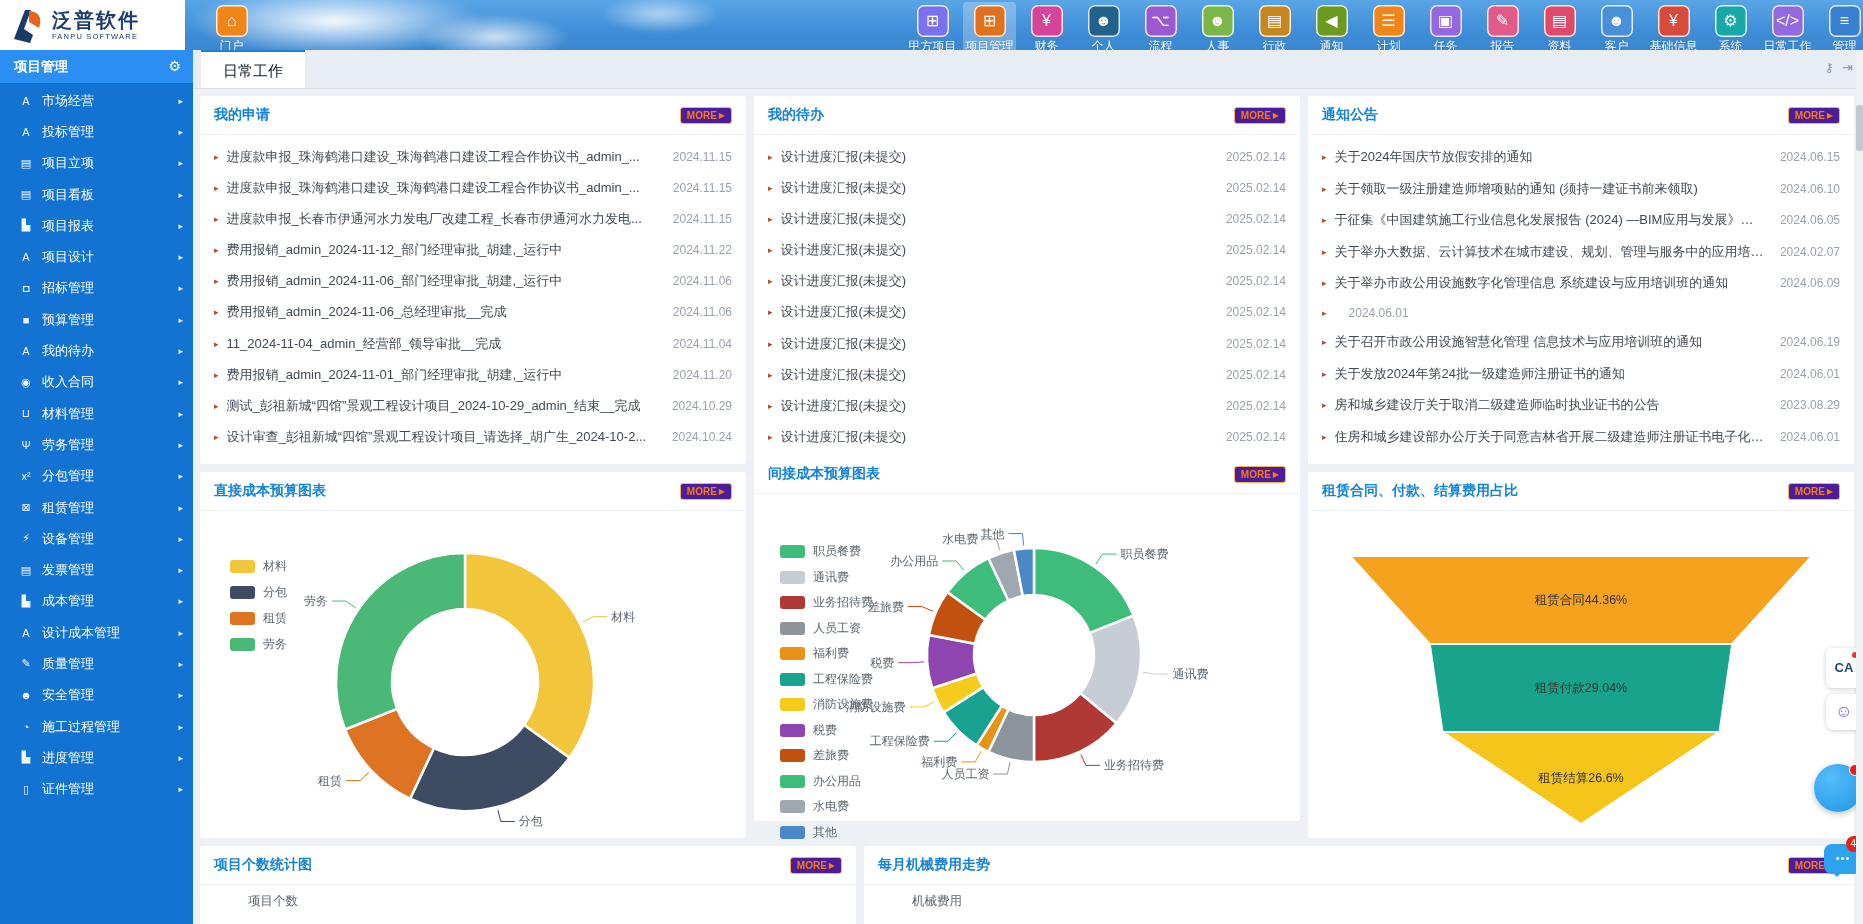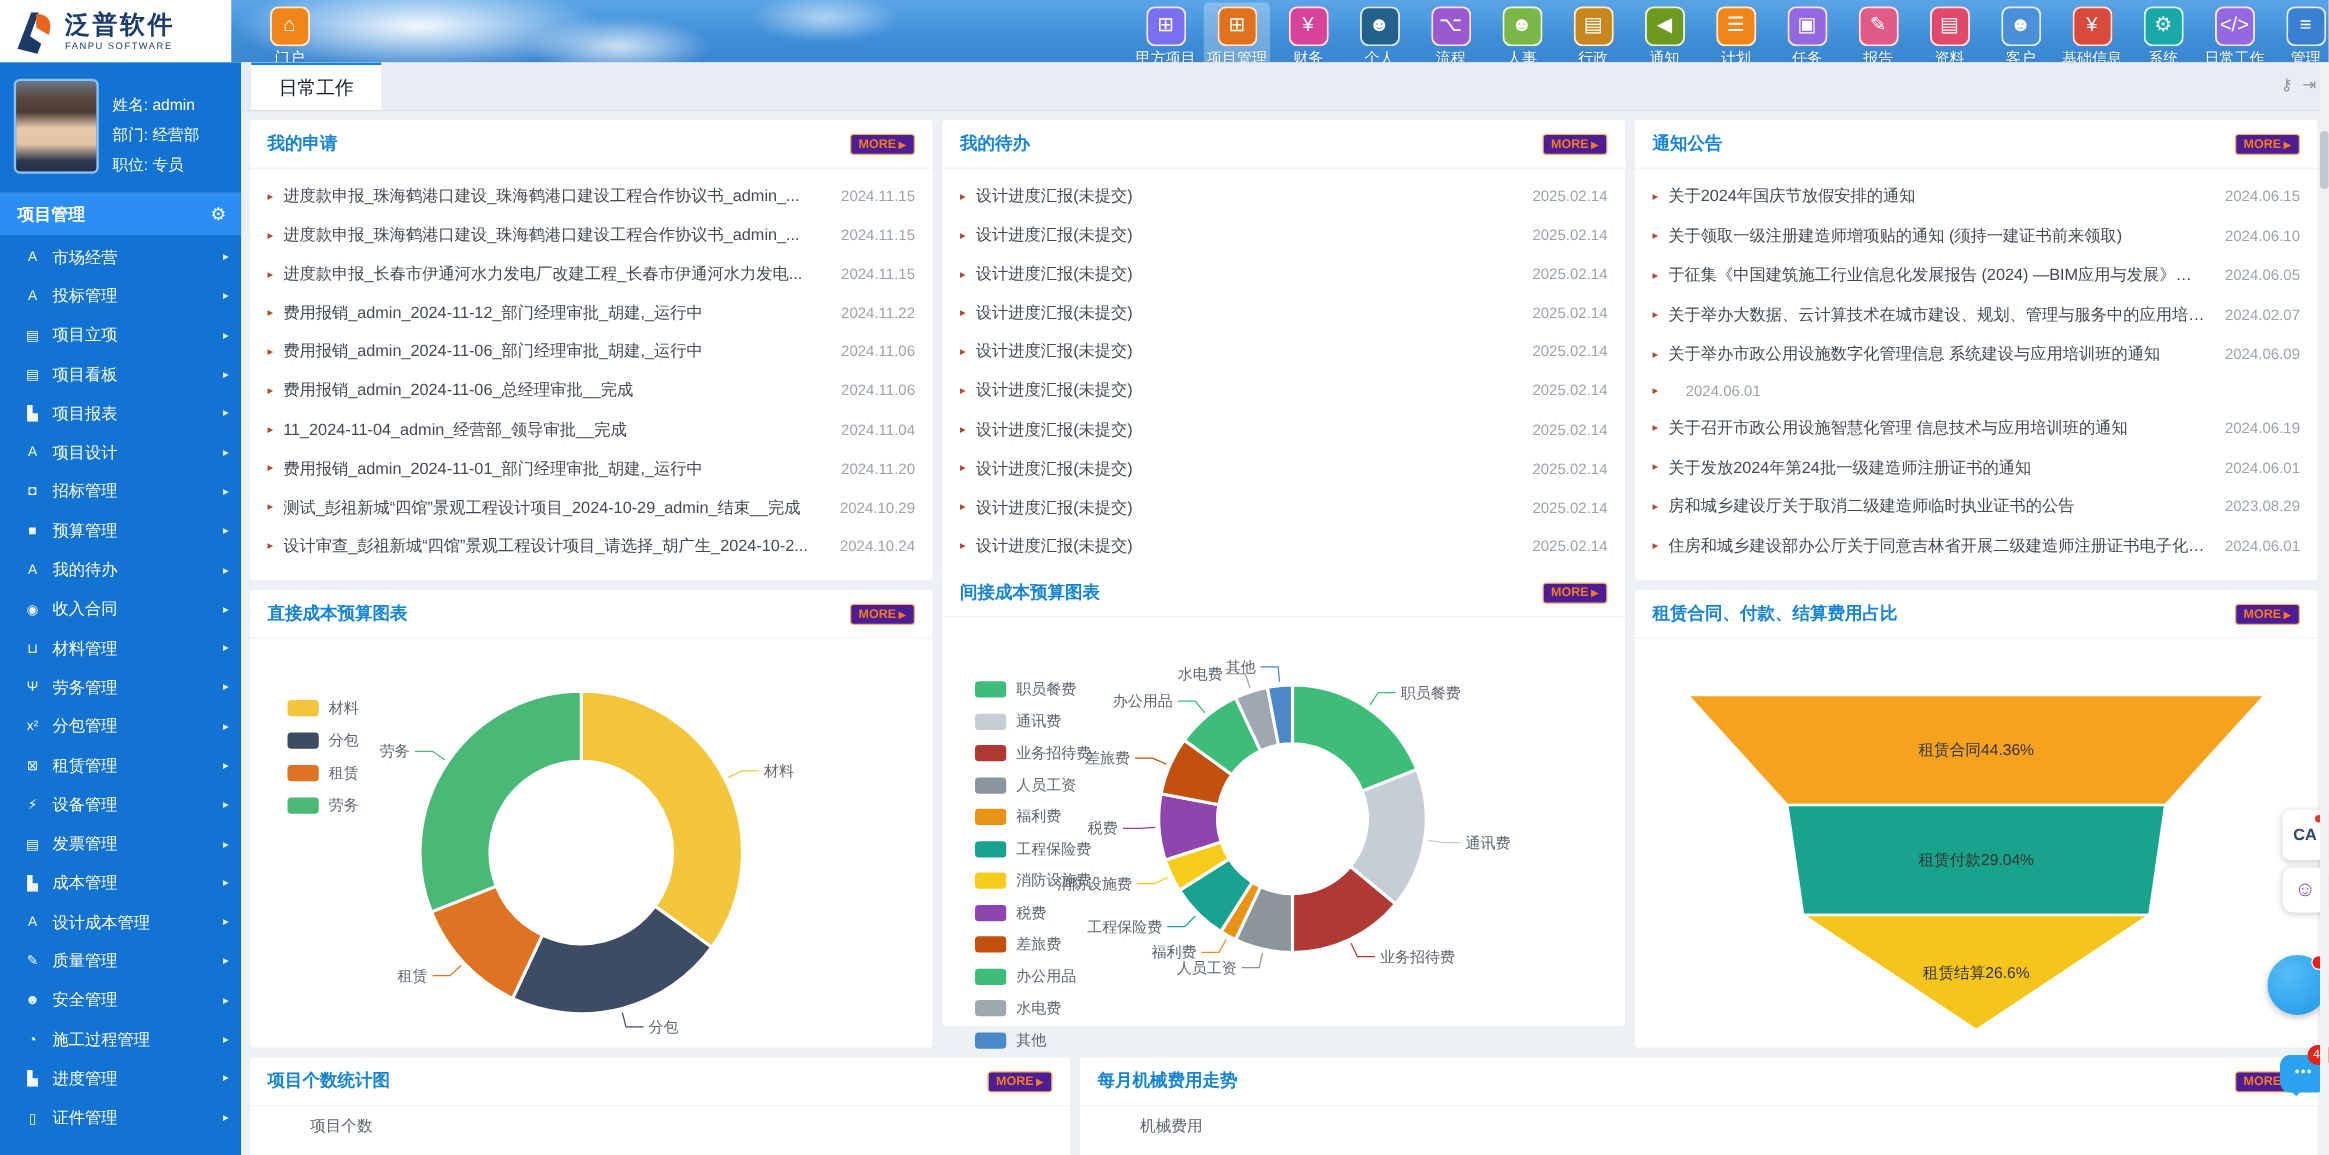--- a/index.html
+++ b/index.html
@@ -195,28 +195,20 @@
         <span class="nav-label">日常工作</span>
       </div>
       <div class="nav-item">
         <span class="nav-ico" style="background: rgb(58, 128, 208);">≡</span>
         <span class="nav-label">管理</span>
       </div>
     </div>
 </header>
 
 <aside class="sidebar">
-  <div class="profile">
-    <div class="avatar"></div>
-    <div class="profile-lines">
-      <div>姓名: admin</div>
-      <div>部门: 经营部</div>
-      <div>职位: 专员</div>
-    </div>
-  </div>
   <div class="side-section">
     <span>项目管理</span>
     <span class="side-gear">⚙</span>
   </div>
   <nav class="menu">
       <div class="menu-item">
         <span class="mi-icon">A</span>
         <span class="mi-label">市场经营</span>
         <span class="mi-caret">▸</span>
       </div>

